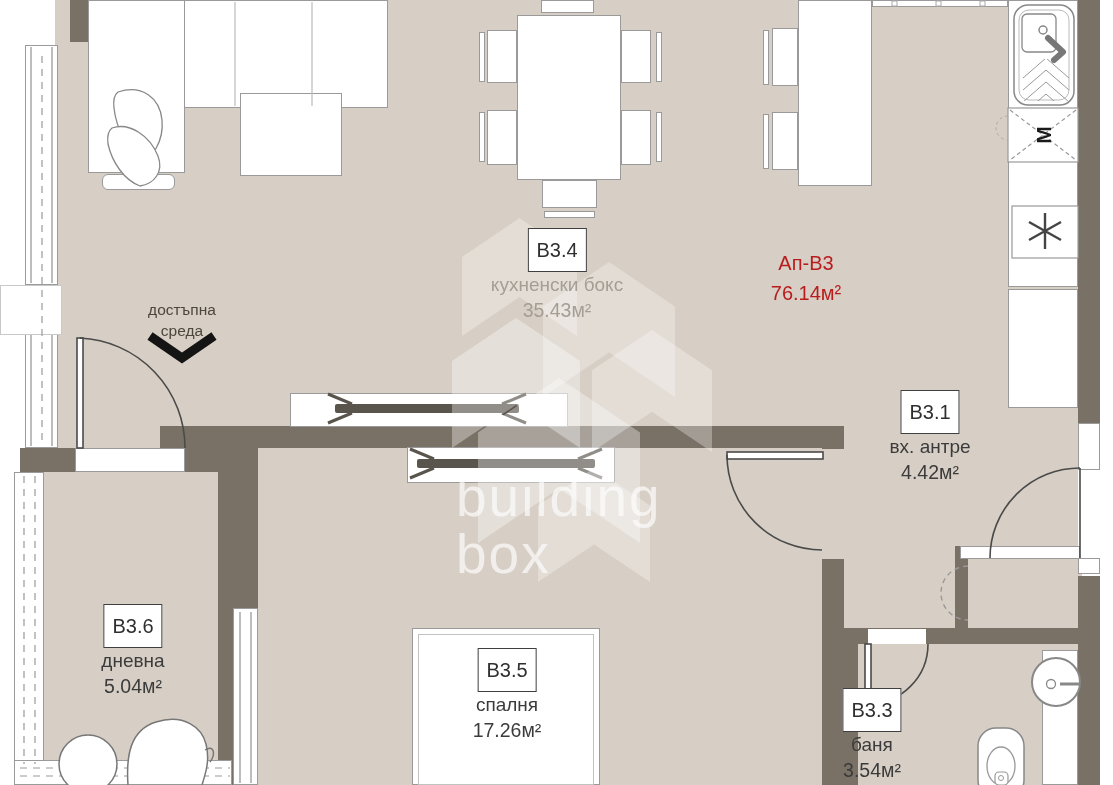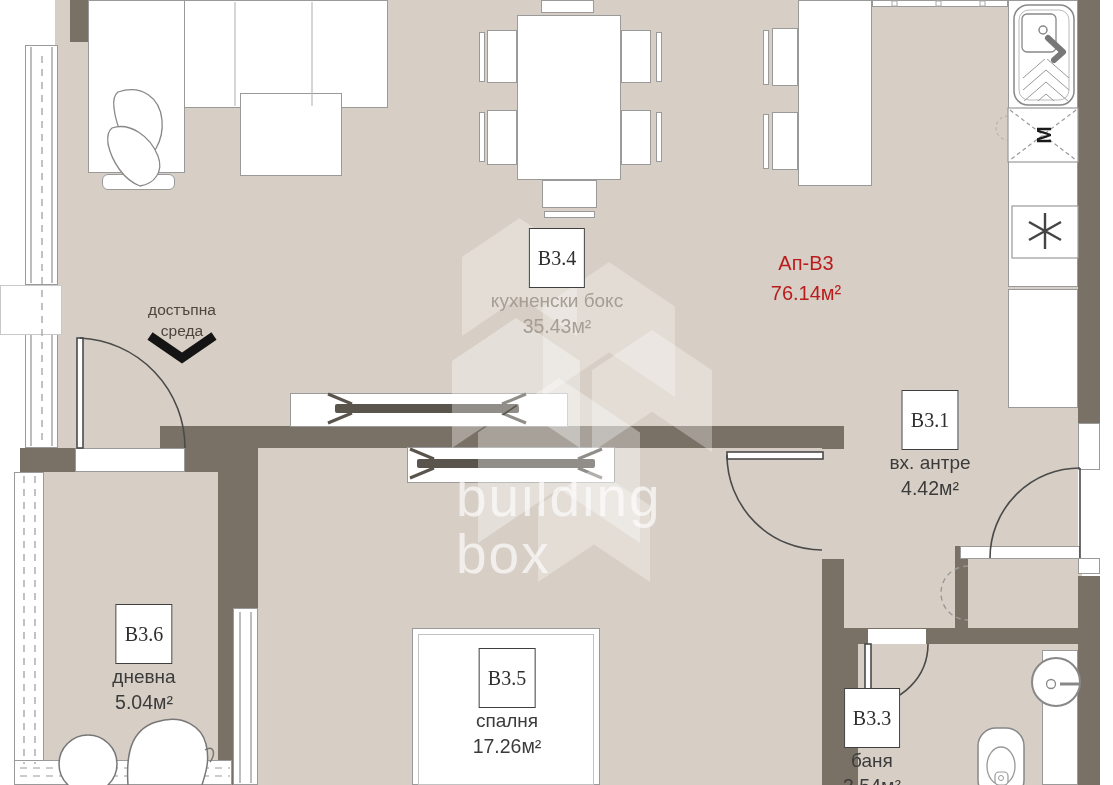--- a/index.html
+++ b/index.html
@@ -9,22 +9,22 @@
   .wl{position:absolute;background:var(--wall,#7a7166);}
   .wh{position:absolute;background:#fff;border:1px solid #9a9a9a;box-sizing:border-box;}
   .whn{position:absolute;background:#fff;}
   .rnd{border-radius:6px;}
   svg.ovl{position:absolute;left:0;top:0;pointer-events:none;}
   .wm-shape{position:absolute;background:#fff;
     clip-path:polygon(50% 0%,100% 33%,100% 100%,50% 67%,0% 100%,0% 33%);}
   .wm-text{position:absolute;color:rgba(255,255,255,.65);font-size:55px;
     letter-spacing:2px;line-height:1;}
   .lbl{position:absolute;transform:translateX(-50%);text-align:center;color:var(--text,#3b3b3b);}
-  .code{display:inline-block;border:1.5px solid #3f3f3f;background:#fff;padding:16px 8px;
-    font-size:20px;line-height:26px;color:#2f2f2f;font-family:Liberation Serif, serif;}
+  .code{display:inline-block;border:1.5px solid #3f3f3f;background:#fff;padding:8px 8px;
+    font-size:20px;line-height:26px;color:#2f2f2f;}
   .nm{font-size:19px;line-height:25px;white-space:nowrap;}
   .ar{font-size:19.5px;line-height:26px;white-space:nowrap;}
   .washed{color:#a59e94;}
   .apt-code,.apt-area{font-size:20px;line-height:30px;color:#b91c1c;white-space:nowrap;}
   .access{font-size:15.5px;line-height:21px;color:#4c463f;}
 </style>
 </head>
 <body>
 
 <div id="plan">
@@ -228,21 +228,21 @@
     <div class="nm">баня</div>
     <div class="ar">3.54м²</div>
   </div>
 
   <div class="lbl" style="left:507px;top:648px">
     <span class="code">В3.5</span>
     <div class="nm">спалня</div>
     <div class="ar">17.26м²</div>
   </div>
 
-  <div class="lbl" style="left:144px;top:604px">
+  <div class="lbl" style="left:133px;top:604px">
     <span class="code">В3.6</span>
     <div class="nm">дневна</div>
     <div class="ar">5.04м²</div>
   </div>
 
   <div class="lbl access" style="left:182px;top:299px">
     <div>достъпна</div>
     <div>среда</div>
   </div>
 

